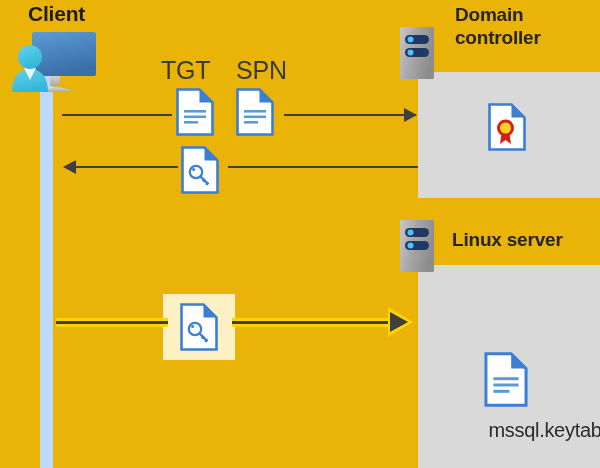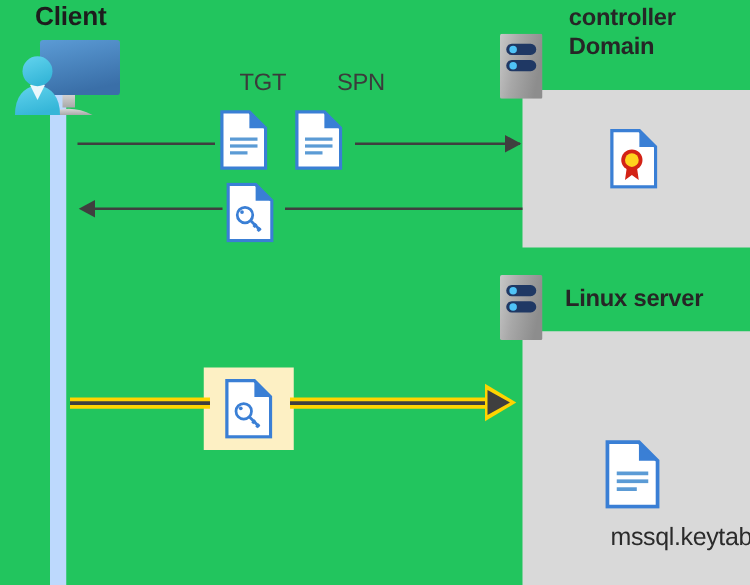--- a/index.html
+++ b/index.html
@@ -1,21 +1,21 @@
 <!DOCTYPE html>
 <html><head>
 <meta charset="utf-8">
 <style>
   html,body{margin:0;padding:0;}
   body{
     width:600px;height:468px;background:#ffffff;overflow:hidden;
     font-family:"Liberation Sans","DejaVu Sans",sans-serif;
     -webkit-font-smoothing:antialiased;
   }
-  #stage{position:relative;width:600px;height:468px;background:#22c55e;}
+  #stage{position:relative;width:600px;height:468px;background:#eab308;}
 
   
   .abs{position:absolute;}
 
   
   #client-title{
     left:28px;top:2px;width:110px;
     font-size:21px;font-weight:bold;color:#1d1d1d;letter-spacing:-.2px;
     text-align:left;
   }
@@ -80,21 +80,21 @@
   
   .doc{width:38px;height:48px;}
   #tgt-doc{left:176px;top:88px;}
   #spn-doc{left:236px;top:88px;}
   #key-doc-1{left:181px;top:146px;}
   #key-doc-2{left:180px;top:303px;}
   #keytab-doc{left:484px;top:352px;width:44px;height:55px;}
   #cert-doc{left:488px;top:103px;width:38px;height:48px;}
 
   .doclabel{
-    font-size:19px;color:#3b3b3b;text-align:right;letter-spacing:-.2px;
+    font-size:25px;color:#3b3b3b;text-align:left;letter-spacing:-.2px;
   }
   #tgt-label{left:161px;top:56px;width:68px;}
   #spn-label{left:236px;top:56px;width:72px;}
 
   
   #sql-icon{left:478px;top:283px;width:54px;height:58px;}
 
   #keytab-label{
     left:418px;top:419px;width:182px;text-align:center;
     font-size:20px;color:#2b2b2b;letter-spacing:-.3px;padding-left:36px;
@@ -152,22 +152,22 @@
       </defs>
       <rect x="0" y="0" width="34" height="52" rx="1.5" fill="url(#rackGrad)"></rect>
       <rect x="5" y="8" width="24" height="9" rx="4.5" fill="#1f3864"></rect>
       <circle cx="10.5" cy="12.5" r="3" fill="#4fc3f7"></circle>
       <rect x="5" y="21" width="24" height="9" rx="4.5" fill="#1f3864"></rect>
       <circle cx="10.5" cy="25.5" r="3" fill="#4fc3f7"></circle>
     </svg>
   </div>
 
   <div class="abs srv-title" id="dc-title">
+    <div>Domain</div>
     <div>controller</div>
-    <div>Domain</div>
   </div>
 
   <div class="abs" id="cert-doc">
     <svg width="38" height="48" viewBox="0 0 38 48">
       <path d="M1.5 1.5 h22 l13 13 v32 h-35 z" fill="#ffffff" stroke="#3a7fd5" stroke-width="2.6"></path>
       <path d="M23.5 1.5 l13 13 h-13 z" fill="#3a7fd5"></path>
 
       <path d="M14 27 l-2 14 l5.5 -4 l5.5 4 l-2 -14 z" fill="#d32215"></path>
 
       <circle cx="17.5" cy="25" r="8.5" fill="#d32215"></circle>

